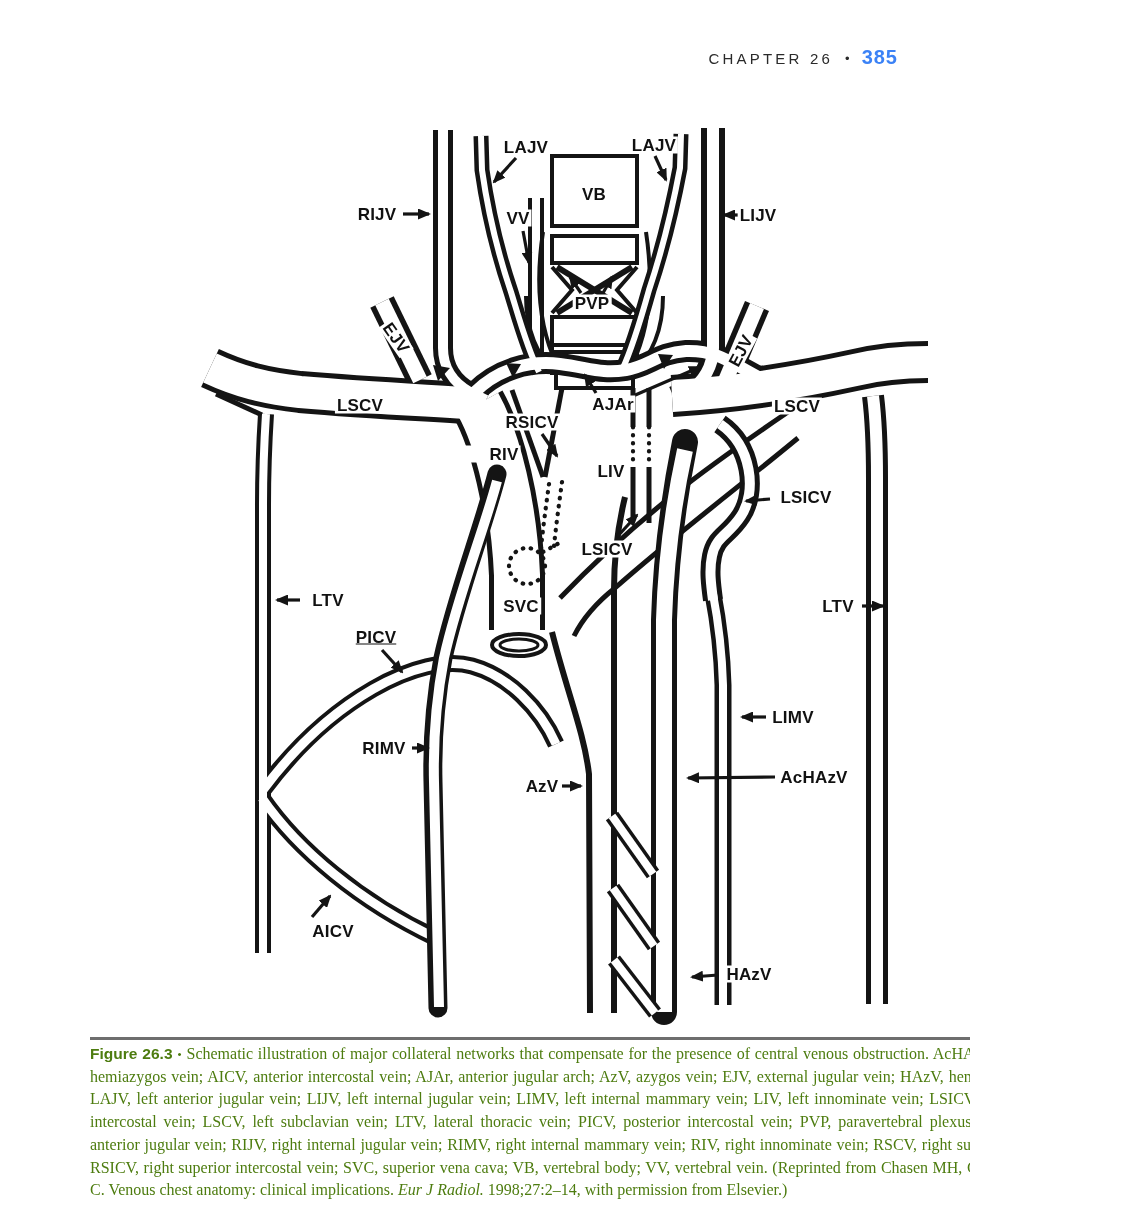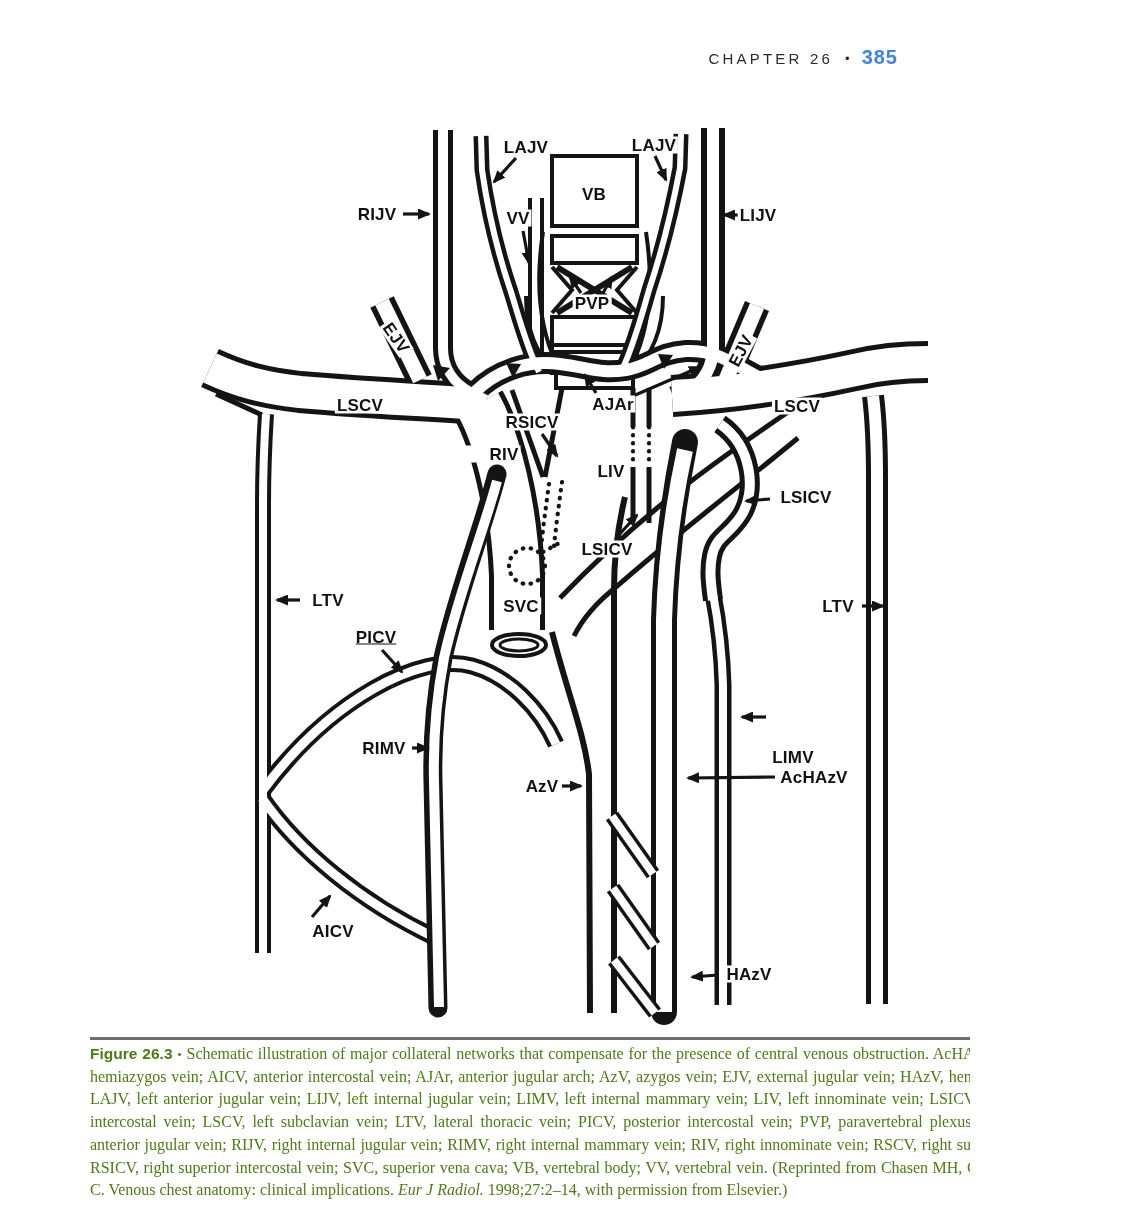--- a/index.html
+++ b/index.html
@@ -199,21 +199,21 @@
         <div class="vlabel" style="left: 532px; top: 422px; transform: translate(-50%, -50%);">RSICV</div>
         <div class="vlabel" style="left: 489px; top: 454px; transform: translate(-50%, -50%); padding-left: 32px;">RIV</div>
         <div class="vlabel" style="left: 611px; top: 471px; transform: translate(-50%, -50%);">LIV</div>
         <div class="vlabel" style="left: 607px; top: 549px; transform: translate(-50%, -50%);">LSICV</div>
         <div class="vlabel" style="left: 806px; top: 497px; transform: translate(-50%, -50%);">LSICV</div>
         <div class="vlabel" style="left: 521px; top: 606px; transform: translate(-50%, -50%);">SVC</div>
         <div class="vlabel" style="left: 328px; top: 600px; transform: translate(-50%, -50%);">LTV</div>
         <div class="vlabel" style="left: 838px; top: 606px; transform: translate(-50%, -50%);">LTV</div>
         <div class="vlabel" style="left: 376px; top: 637px; transform: translate(-50%, -50%); text-decoration: underline;">PICV</div>
         <div class="vlabel" style="left: 384px; top: 748px; transform: translate(-50%, -50%);">RIMV</div>
-        <div class="vlabel" style="left: 793px; top: 717px; transform: translate(-50%, -50%); margin-top: 40px;">LIMV</div>
+        <div class="vlabel" style="left: 793px; top: 717px; transform: translate(-50%, -50%);">LIMV</div>
         <div class="vlabel" style="left: 542px; top: 786px; transform: translate(-50%, -50%);">AzV</div>
         <div class="vlabel" style="left: 814px; top: 777px; transform: translate(-50%, -50%);">AcHAzV</div>
         <div class="vlabel" style="left: 306px; top: 931px; transform: translate(-50%, -50%); margin-left: 27px;">AICV</div>
         <div class="vlabel" style="left: 749px; top: 974px; transform: translate(-50%, -50%);">HAzV</div>
       </div>
   </div>
 
   <div class="caption">
     <span class="figlabel">Figure 26.3</span>
     <span class="cbullet">•</span>

